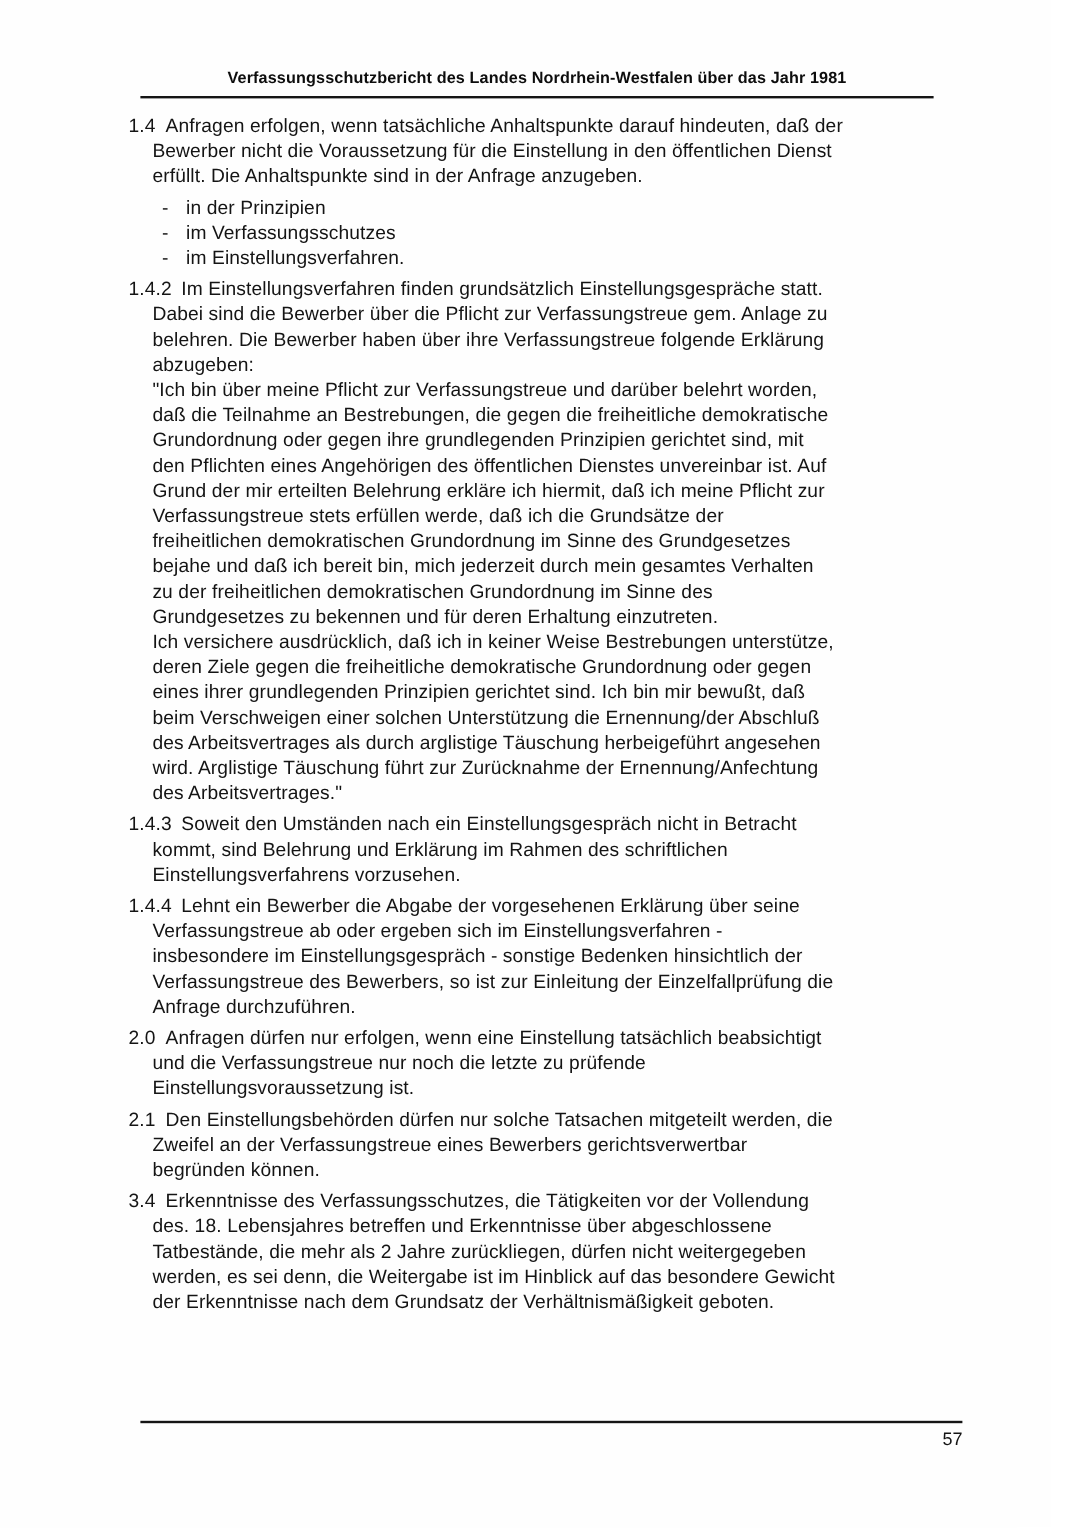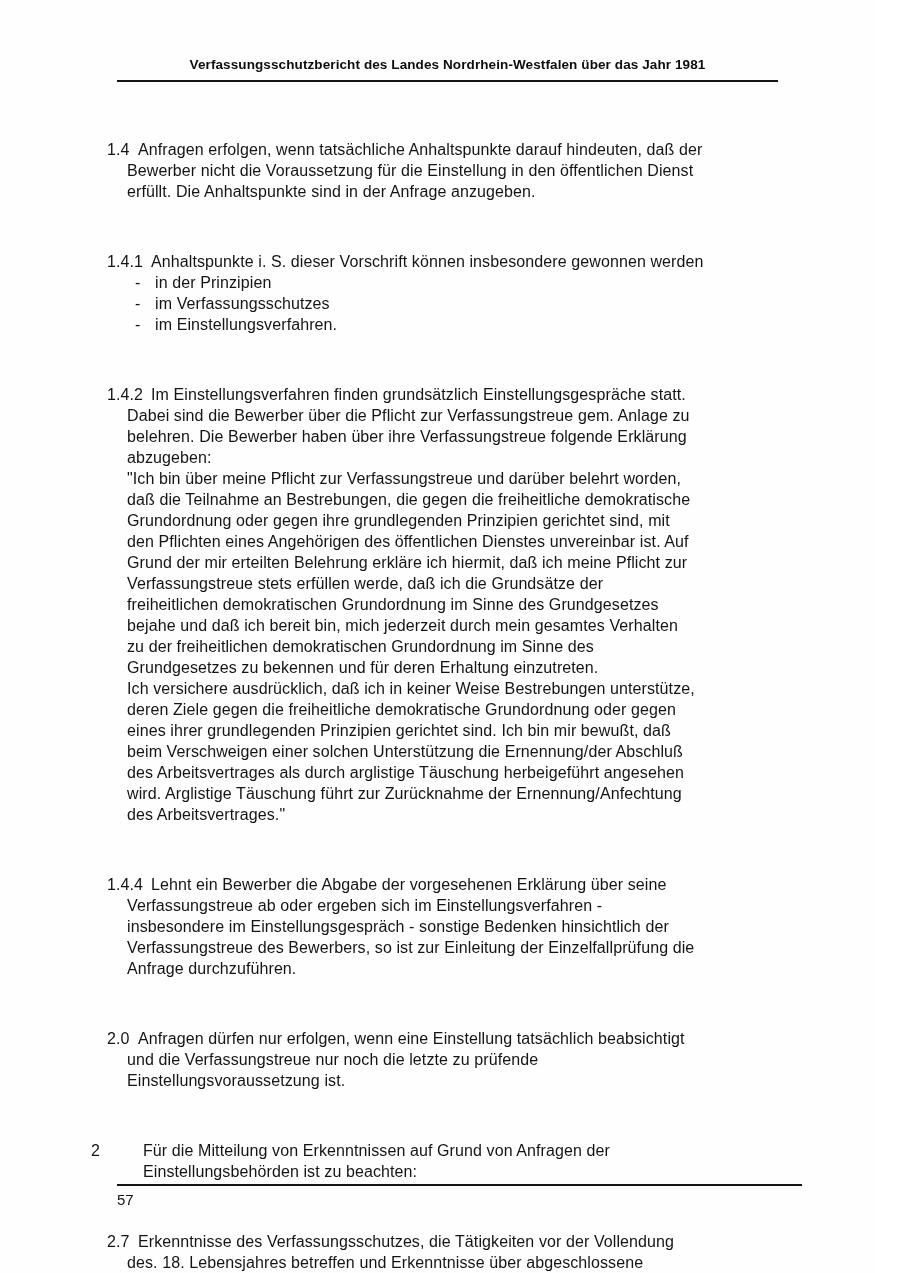--- a/index.html
+++ b/index.html
@@ -28,53 +28,52 @@
     color:#141414;
     letter-spacing:0.1px;
   }
   .para { margin:0 0 5px 0; }
   .ptext {
     margin-left:10px;
     text-indent:-10px;
     white-space:pre-line;
   }
   .para.wrap-wide .ptext { margin-left:26px; text-indent:-26px; }
-  .num { display:inline-block;margin-top:44px; }
+  .num { display:inline-block; }
   .num.n1 { min-width:26px; }
   .num.n3 { min-width:21px; }
   .num.n5 { min-width:34px; }
 
   .blist { margin-left:18px; }
   .brow { display:flex; }
   .bdash { width:20px; flex:0 0 20px; }
 
   .footer { position:absolute; top:1184px; left:117px; width:685px; }
   .footer-rule { border:none; border-top:2px solid #151515; margin:0; }
-  .page-number { text-align:left; font-size:15px; margin-top:5px; color:#141414; }
+  .page-number { text-align:right; font-size:15px; margin-top:5px; color:#141414; }
 </style>
 </head>
 <body>
 
 <div class="page">
 
   <div class="header">
     <div class="header-title">Verfassungsschutzbericht des Landes Nordrhein-Westfalen über das Jahr 1981</div>
     <hr class="header-rule">
   </div>
 
   <div class="main">
 
     <div class="para">
       <div class="ptext"><span class="num n3">1.4</span><span>Anfragen erfolgen, wenn tatsächliche Anhaltspunkte darauf hindeuten, daß der
 Bewerber nicht die Voraussetzung für die Einstellung in den öffentlichen Dienst
 erfüllt. Die Anhaltspunkte sind in der Anfrage anzugeben.</span></div>
     </div>
 
     <div class="para">
-      <div class="ptext"><span class="num n5">1.4.1</span><span>Anhaltspunkte i. S. dieser Vorschrift können insbesondere gewonnen werden</span></div>
       <div class="blist">
         <div class="brow">
           <span class="bdash">-</span>
           <span>in der Prinzipien</span>
         </div>
         <div class="brow">
           <span class="bdash">-</span>
           <span>im Verfassungsschutzes</span>
         </div>
         <div class="brow">
@@ -101,43 +100,49 @@
 Grundgesetzes zu bekennen und für deren Erhaltung einzutreten.
 Ich versichere ausdrücklich, daß ich in keiner Weise Bestrebungen unterstütze,
 deren Ziele gegen die freiheitliche demokratische Grundordnung oder gegen
 eines ihrer grundlegenden Prinzipien gerichtet sind. Ich bin mir bewußt, daß
 beim Verschweigen einer solchen Unterstützung die Ernennung/der Abschluß
 des Arbeitsvertrages als durch arglistige Täuschung herbeigeführt angesehen
 wird. Arglistige Täuschung führt zur Zurücknahme der Ernennung/Anfechtung
 des Arbeitsvertrages."</span></div>
     </div>
 
+    <div class="para">
+      <div class="ptext"><span class="num n5">1.4.3</span><span>Soweit den Umständen nach ein Einstellungsgespräch nicht in Betracht
+kommt, sind Belehrung und Erklärung im Rahmen des schriftlichen
+Einstellungsverfahrens vorzusehen.</span></div>
+    </div>
 
     <div class="para">
       <div class="ptext"><span class="num n5">1.4.4</span><span>Lehnt ein Bewerber die Abgabe der vorgesehenen Erklärung über seine
 Verfassungstreue ab oder ergeben sich im Einstellungsverfahren -
 insbesondere im Einstellungsgespräch - sonstige Bedenken hinsichtlich der
 Verfassungstreue des Bewerbers, so ist zur Einleitung der Einzelfallprüfung die
 Anfrage durchzuführen.</span></div>
     </div>
 
     <div class="para">
       <div class="ptext"><span class="num n3">2.0</span><span>Anfragen dürfen nur erfolgen, wenn eine Einstellung tatsächlich beabsichtigt
 und die Verfassungstreue nur noch die letzte zu prüfende
 Einstellungsvoraussetzung ist.</span></div>
     </div>
 
-    <div class="para wrap-wide">
-      <div class="ptext"><span class="num n1">2</span><span>Für die Mitteilung von Erkenntnissen auf Grund von Anfragen der
-Einstellungsbehörden ist zu beachten:</span></div>
+
+    <div class="para">
+      <div class="ptext"><span class="num n3">2.1</span><span>Den Einstellungsbehörden dürfen nur solche Tatsachen mitgeteilt werden, die
+Zweifel an der Verfassungstreue eines Bewerbers gerichtsverwertbar
+begründen können.</span></div>
     </div>
 
-
     <div class="para">
-      <div class="ptext"><span class="num n3">2.7</span><span>Erkenntnisse des Verfassungsschutzes, die Tätigkeiten vor der Vollendung
+      <div class="ptext"><span class="num n3">3.4</span><span>Erkenntnisse des Verfassungsschutzes, die Tätigkeiten vor der Vollendung
 des. 18. Lebensjahres betreffen und Erkenntnisse über abgeschlossene
 Tatbestände, die mehr als 2 Jahre zurückliegen, dürfen nicht weitergegeben
 werden, es sei denn, die Weitergabe ist im Hinblick auf das besondere Gewicht
 der Erkenntnisse nach dem Grundsatz der Verhältnismäßigkeit geboten.</span></div>
     </div>
 
   </div>
 
   <div class="footer">
     <hr class="footer-rule">

